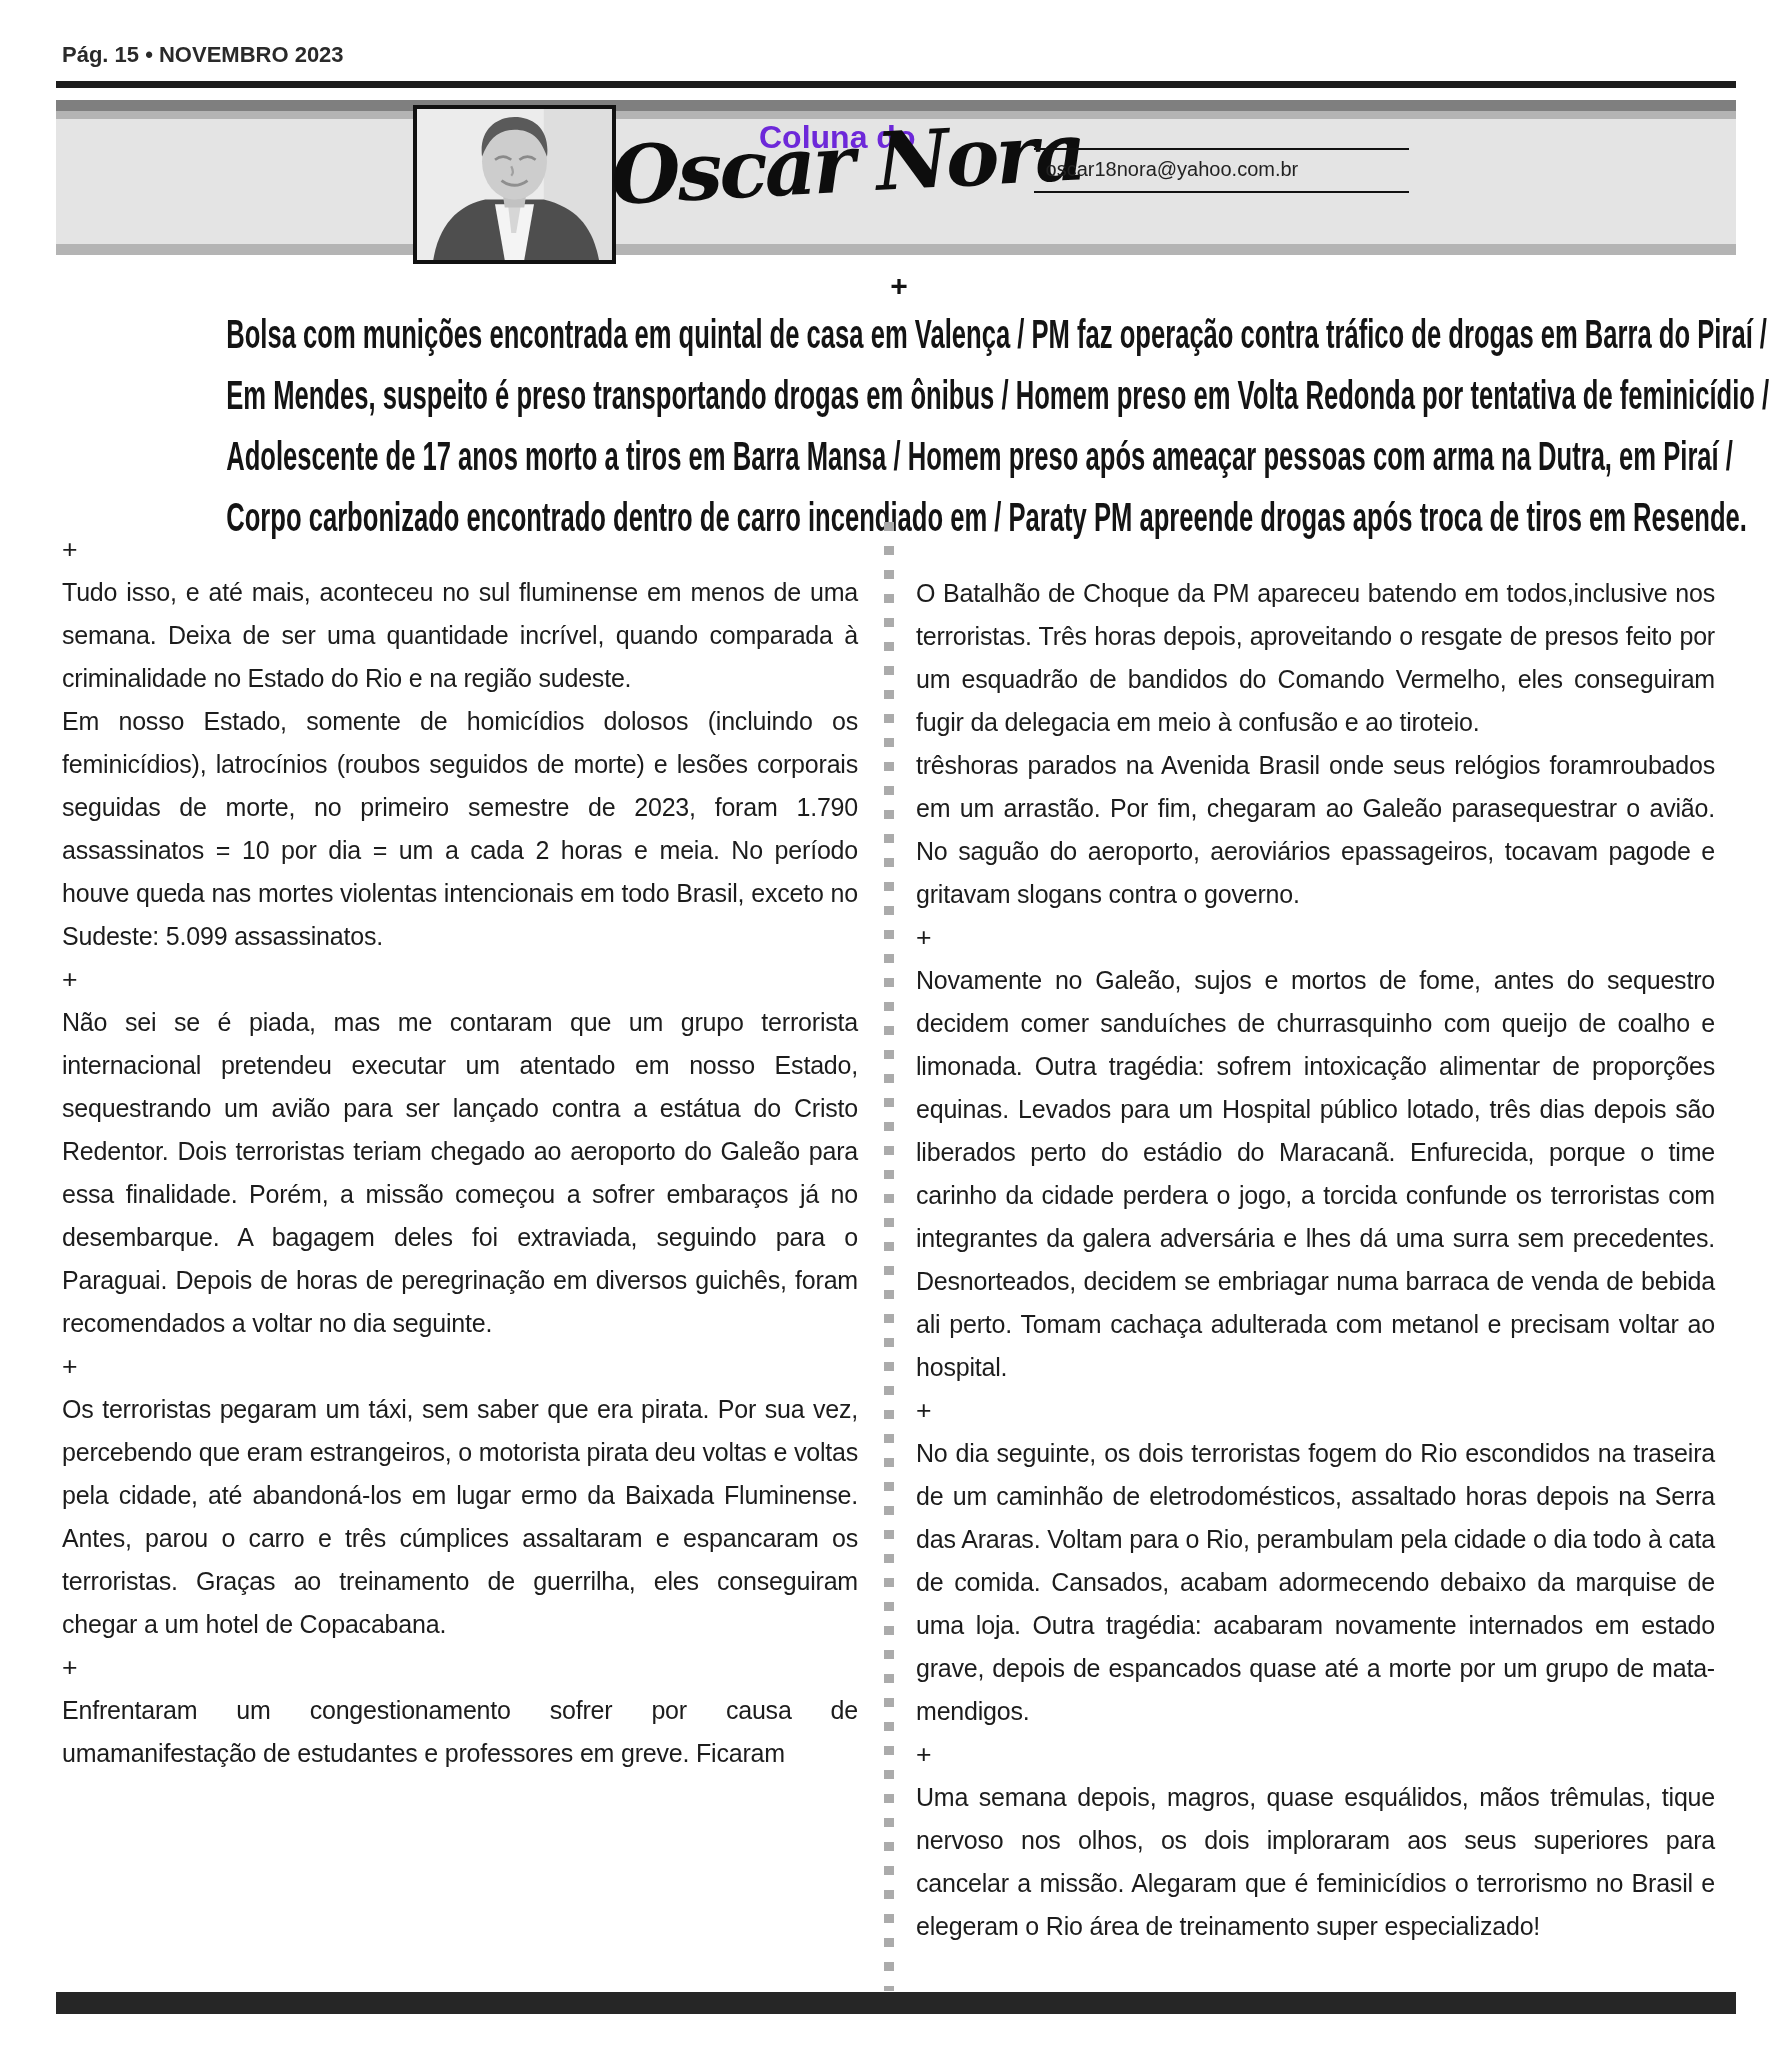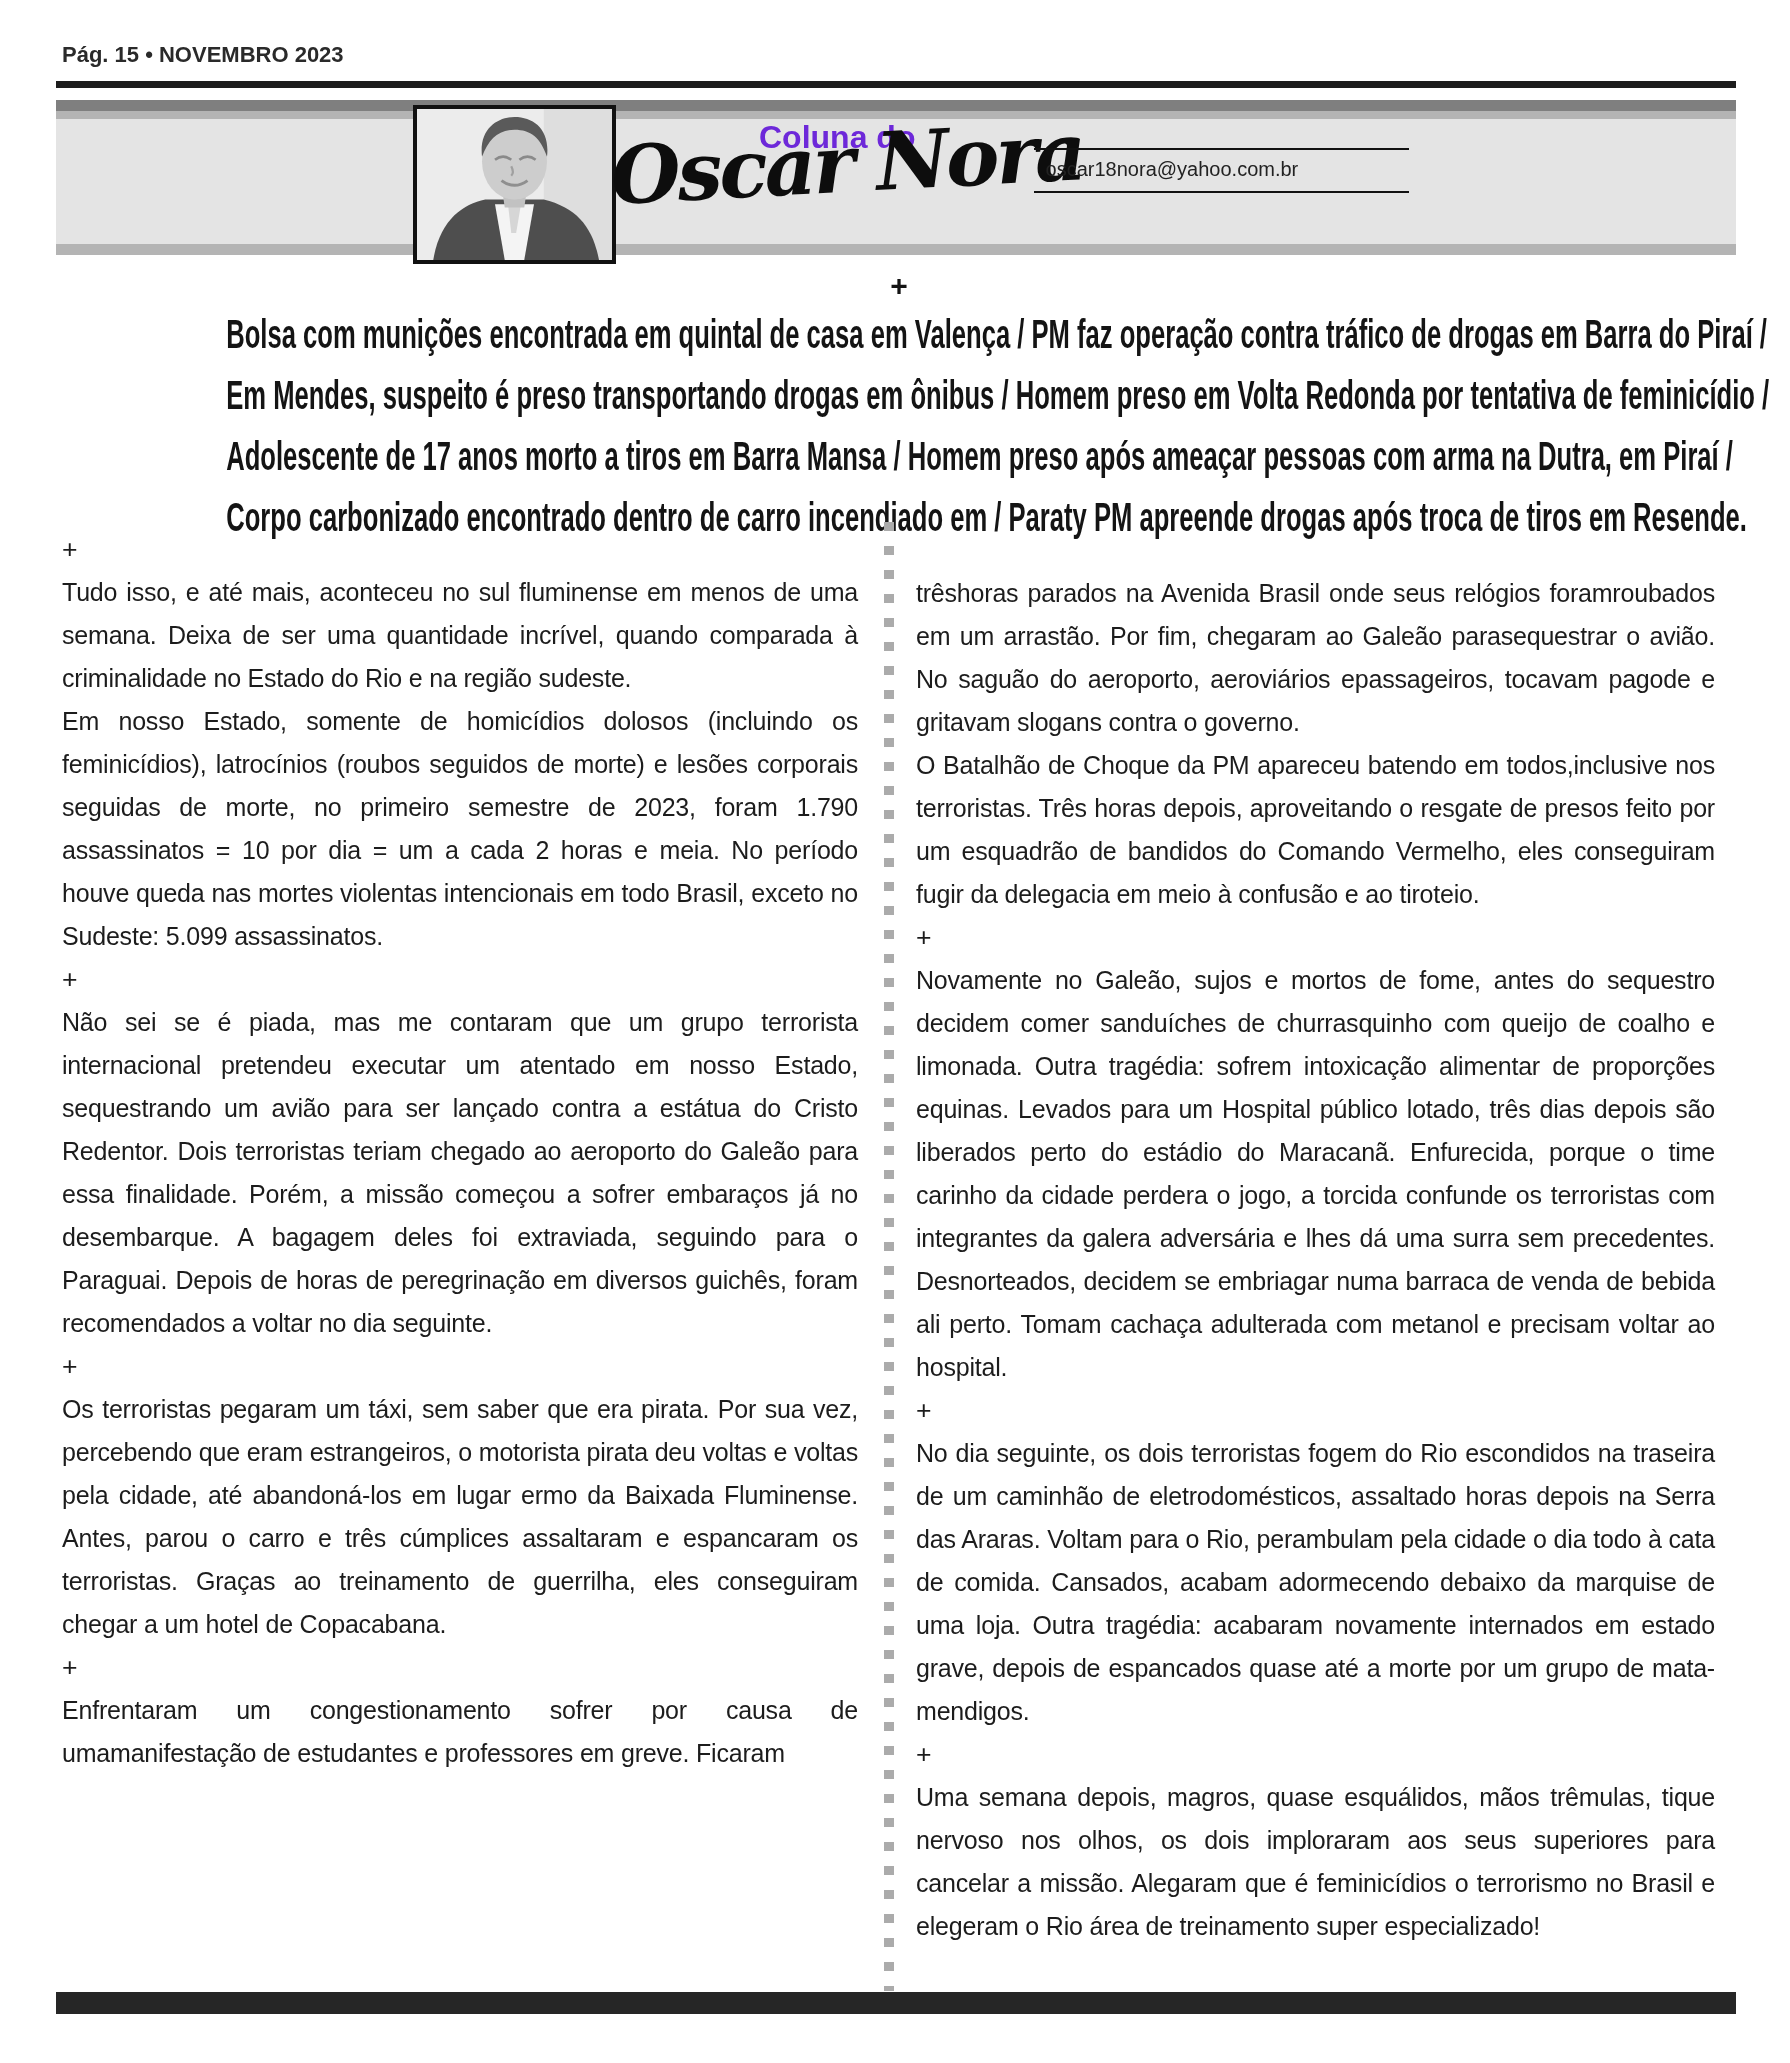--- a/index.html
+++ b/index.html
@@ -138,22 +138,22 @@
     <div class="item">Não sei se é piada, mas me contaram que um grupo terrorista internacional pretendeu executar um atentado em nosso Estado, sequestrando um avião para ser lançado contra a estátua do Cristo Redentor. Dois terroristas teriam chegado ao aeroporto do Galeão para essa finalidade. Porém, a missão começou a sofrer embaraços já no desembarque. A bagagem deles foi extraviada, seguindo para o Paraguai. Depois de horas de peregrinação em diversos guichês, foram recomendados a voltar no dia seguinte.</div>
     <div class="item plus">+</div>
     <div class="item">Os terroristas pegaram um táxi, sem saber que era pirata. Por sua vez, percebendo que eram estrangeiros, o motorista pirata deu voltas e voltas pela cidade, até abandoná-los em lugar ermo da Baixada Fluminense. Antes, parou o carro e três cúmplices assaltaram e espancaram os terroristas. Graças ao treinamento de guerrilha, eles conseguiram chegar a um hotel de Copacabana.</div>
     <div class="item plus">+</div>
     <div class="item">Enfrentaram um congestionamento sofrer por causa de umamanifestação de estudantes e professores em greve. Ficaram</div>
   </div>
 
 <div class="divider"></div>
 
 <div class="col-right">
+    <div class="item">O Batalhão de Choque da PM apareceu batendo em todos,inclusive nos terroristas. Três horas depois, aproveitando o resgate de presos feito por um esquadrão de bandidos do Comando Vermelho, eles conseguiram fugir da delegacia em meio à confusão e ao tiroteio.</div>
     <div class="item">trêshoras parados na Avenida Brasil onde seus relógios foramroubados em um arrastão. Por fim, chegaram ao Galeão parasequestrar o avião. No saguão do aeroporto, aeroviários epassageiros, tocavam pagode e gritavam slogans contra o governo.</div>
-    <div class="item">O Batalhão de Choque da PM apareceu batendo em todos,inclusive nos terroristas. Três horas depois, aproveitando o resgate de presos feito por um esquadrão de bandidos do Comando Vermelho, eles conseguiram fugir da delegacia em meio à confusão e ao tiroteio.</div>
     <div class="item plus">+</div>
     <div class="item">Novamente no Galeão, sujos e mortos de fome, antes do sequestro decidem comer sanduíches de churrasquinho com queijo de coalho e limonada. Outra tragédia: sofrem intoxicação alimentar de proporções equinas. Levados para um Hospital público lotado, três dias depois são liberados perto do estádio do Maracanã. Enfurecida, porque o time carinho da cidade perdera o jogo, a torcida confunde os terroristas com integrantes da galera adversária e lhes dá uma surra sem precedentes. Desnorteados, decidem se embriagar numa barraca de venda de bebida ali perto. Tomam cachaça adulterada com metanol e precisam voltar ao hospital.</div>
     <div class="item plus">+</div>
     <div class="item">No dia seguinte, os dois terroristas fogem do Rio escondidos na traseira de um caminhão de eletrodomésticos, assaltado horas depois na Serra das Araras. Voltam para o Rio, perambulam pela cidade o dia todo à cata de comida. Cansados, acabam adormecendo debaixo da marquise de uma loja. Outra tragédia: acabaram novamente internados em estado grave, depois de espancados quase até a morte por um grupo de mata-mendigos.</div>
     <div class="item plus">+</div>
     <div class="item">Uma semana depois, magros, quase esquálidos, mãos trêmulas, tique nervoso nos olhos, os dois imploraram aos seus superiores para cancelar a missão. Alegaram que é feminicídios o terrorismo no Brasil e elegeram o Rio área de treinamento super especializado!</div>
   </div>
 
 <div class="footer-bar"></div>
 

